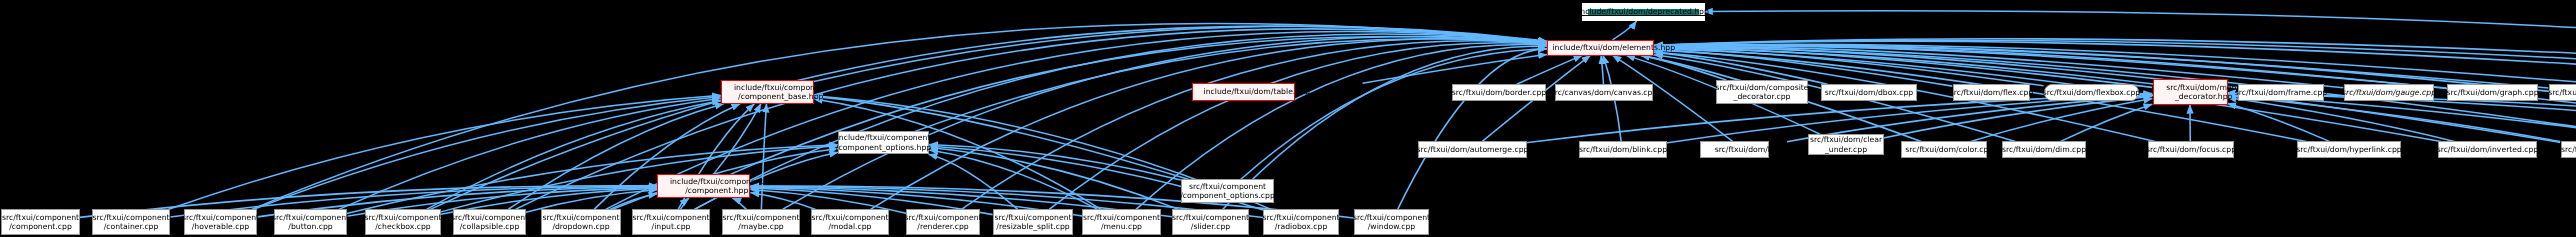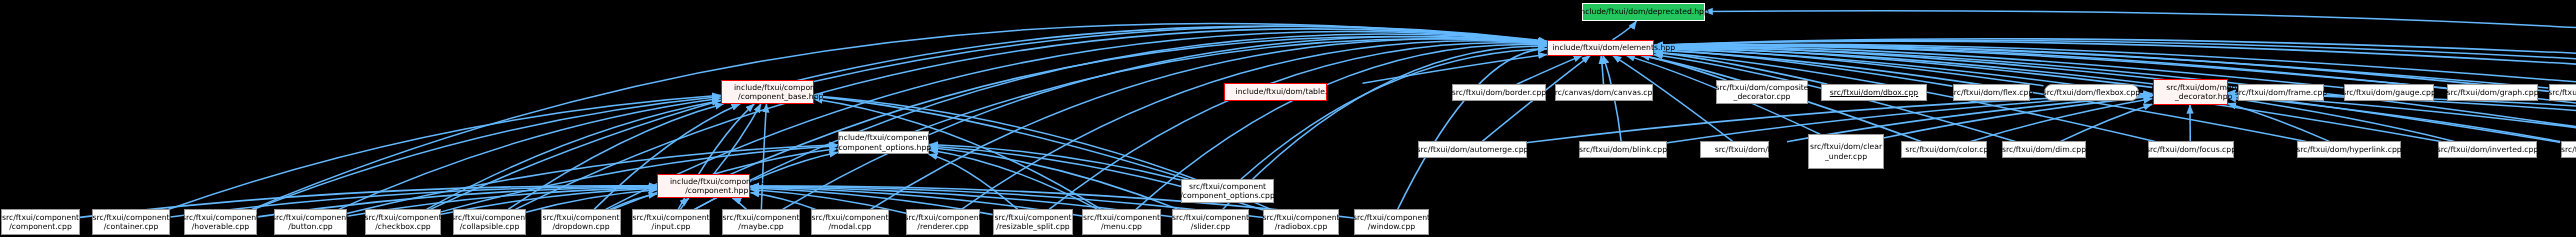--- a/index.html
+++ b/index.html
@@ -4,21 +4,21 @@
 <style>
   html,body{margin:0;padding:0;background:#000;}
   #canvas{position:relative;width:3251px;height:238px;background:#000;overflow:hidden;
           font-family:"DejaVu Sans",sans-serif;}
   #edges{position:absolute;left:0;top:0;z-index:1;}
   .node{position:absolute;z-index:2;display:flex;align-items:center;justify-content:center;
         text-align:center;color:#000;background:#ffffff;border:1px solid #9a9a9a;
         box-sizing:border-box;white-space:pre-line;line-height:1.22;font-size:7.7px;
         padding:0 1.5px;cursor:pointer;}
   .node.truncated{background:#fff4f4;border:1px solid #ff0000;padding-left:28px;}
-  .node.current{background:#22c55e;border:1px solid #ffffff;}
+  .node.current{background:#0f766e;border:6px solid #ffffff;text-decoration:underline;}
   path.edge{stroke:#63b8ff;stroke-width:3;fill:none;}
 </style>
 </head>
 <body>
 
 <div id="canvas">
   <svg id="edges" width="3251" height="238" viewBox="0 0 6311 461">
     <defs>
       <marker id="arrow" markerUnits="userSpaceOnUse" markerWidth="20" markerHeight="16" refX="17" refY="7" orient="auto">
         <path d="M0,0 L18,7 L0,14 z" fill="#63b8ff"></path>
@@ -128,38 +128,38 @@
       <div class="node current" style="left: 1582px; top: 3.1px; width: 123px; height: 17.5px;">include/ftxui/dom/deprecated.hpp</div>
       <div class="node truncated" style="left: 1547px; top: 40px; width: 107px; height: 15.5px;">include/ftxui/dom/elements.hpp</div>
       <div class="node truncated" style="left: 721px; top: 80px; width: 93px; height: 24px;">include/ftxui/component
 /component_base.hpp</div>
       <div class="node" style="left: 838px; top: 131px; width: 91px; height: 23px;">include/ftxui/component
 /component_options.hpp</div>
       <div class="node truncated" style="left: 657px; top: 174px; width: 93px; height: 24px;">include/ftxui/component
 /component.hpp</div>
       <div class="node" style="left: 1181px; top: 179px; width: 93px; height: 24px;">src/ftxui/component
 /component_options.cpp</div>
-      <div class="node truncated" style="left: 1224px; top: 83px; width: 103px; height: 17.5px;">include/ftxui/dom/table.hpp</div>
+      <div class="node truncated" style="left: 1192px; top: 83px; width: 103px; height: 17.5px;">include/ftxui/dom/table.hpp</div>
       <div class="node" style="left: 1452px; top: 84px; width: 94px; height: 16.5px;">src/ftxui/dom/border.cpp</div>
       <div class="node" style="left: 1555px; top: 84px; width: 98px; height: 16.5px;">src/canvas/dom/canvas.cpp</div>
       <div class="node" style="left: 1716px; top: 80px; width: 92px; height: 24px;">src/ftxui/dom/composite
 _decorator.cpp</div>
-      <div class="node" style="left: 1821px; top: 84px; width: 106px; height: 16.5px; text-decoration: underline;">src/ftxui/dom/dbox.cpp</div>
+      <div class="node" style="left: 1821px; top: 84px; width: 96px; height: 16.5px;">src/ftxui/dom/dbox.cpp</div>
       <div class="node" style="left: 1953px; top: 84px; width: 77px; height: 16.5px;">src/ftxui/dom/flex.cpp</div>
       <div class="node" style="left: 2044px; top: 84px; width: 95px; height: 16.5px; border-radius: 8px;">src/ftxui/dom/flexbox.cpp</div>
       <div class="node truncated" style="left: 2153px; top: 79px; width: 75px; height: 26px;">src/ftxui/dom/menu
 _decorator.hpp</div>
       <div class="node" style="left: 2238px; top: 84px; width: 86px; height: 16.5px;">src/ftxui/dom/frame.cpp</div>
-      <div class="node" style="left: 2344px; top: 84px; width: 90px; height: 16.5px;">src/ftxui/dom/gauge.cpp</div>
+      <div class="node" style="left: 2344px; top: 84px; width: 90px; height: 16.5px; font-style: italic;">src/ftxui/dom/gauge.cpp</div>
       <div class="node" style="left: 2447px; top: 84px; width: 91px; height: 16.5px;">src/ftxui/dom/graph.cpp</div>
       <div class="node" style="left: 2549px; top: 84px; width: 97px; height: 16.5px;">src/ftxui/dom/gridbox.cpp</div>
       <div class="node" style="left: 1418px; top: 141px; width: 109px; height: 16.5px;">src/ftxui/dom/automerge.cpp</div>
       <div class="node" style="left: 1579px; top: 141px; width: 88px; height: 16.5px;">src/ftxui/dom/blink.cpp</div>
       <div class="node" style="left: 1700px; top: 141px; width: 69px; height: 16.5px; padding-left: 48px;">src/ftxui/dom/bold.cpp</div>
-      <div class="node" style="left: 1808px; top: 134px; width: 76px; height: 35px;">src/ftxui/dom/clear
+      <div class="node" style="left: 1808px; top: 134px; width: 76px; height: 21px;">src/ftxui/dom/clear
 _under.cpp</div>
       <div class="node" style="left: 1901px; top: 141px; width: 86px; height: 16.5px; padding-left: 12px;">src/ftxui/dom/color.cpp</div>
       <div class="node" style="left: 2002px; top: 141px; width: 84px; height: 16.5px; text-align: center;">src/ftxui/dom/dim.cpp</div>
       <div class="node" style="left: 2148px; top: 141px; width: 86px; height: 16.5px;">src/ftxui/dom/focus.cpp</div>
       <div class="node" style="left: 2297px; top: 141px; width: 104px; height: 16.5px;">src/ftxui/dom/hyperlink.cpp</div>
       <div class="node" style="left: 2438px; top: 141px; width: 99px; height: 16.5px;">src/ftxui/dom/inverted.cpp</div>
       <div class="node" style="left: 2561px; top: 141px; width: 88px; height: 16.5px;">src/ftxui/dom/italic.cpp</div>
       <div class="node" style="left: 1px; top: 209px; width: 79px; height: 26px;">src/ftxui/component
 /component.cpp</div>
       <div class="node" style="left: 92px; top: 209px; width: 78px; height: 26px;">src/ftxui/component

